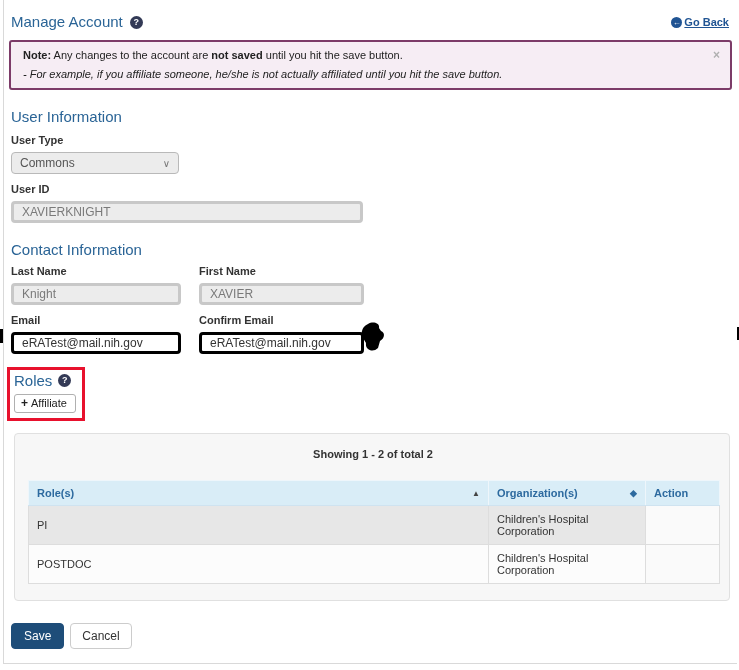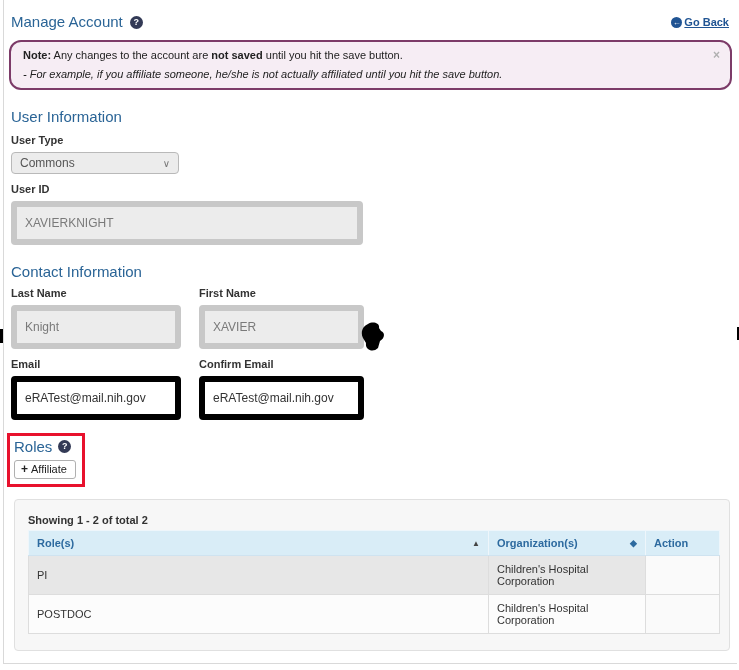--- a/index.html
+++ b/index.html
@@ -22,35 +22,35 @@
     text-align:center; line-height:13px; cursor:pointer;
   }
   .goback { display:flex; align-items:center; gap:2px; margin-top:4px; cursor:pointer; }
   .back-icon {
     display:inline-block; width:11px; height:11px; border-radius:50%;
     background:#205493; color:#fff; font-size:8px; line-height:11px; text-align:center; font-weight:bold;
   }
   .goback-text { font-size:11px; font-weight:bold; color:#205493; text-decoration:underline; }
   
   .note {
-    margin:8px 5px 0 5px; background:#f6edf4; border:2px solid #7c3b68; border-radius:12px;
+    margin:8px 5px 0 5px; background:#f6edf4; border:2px solid #7c3b68; border-radius:3px;
     padding:7px 26px 7px 12px; position:relative; font-size:11px; color:#222;
   }
   .note .line1 { line-height:13px; }
   .note .line2 { font-style:italic; line-height:13px; margin-top:6px; }
   .note .close {
     position:absolute; right:10px; top:7px; color:#b0b0b0; font-size:12px; font-weight:bold; cursor:pointer; line-height:12px;
   }
   
   .h2 { font-size:15px; color:#2a6496; line-height:17px; margin:18px 0 0 7px; }
   .fgroup { margin:9px 0 0 7px; }
   .flabel { display:block; font-size:11px; font-weight:bold; color:#333; line-height:13px; margin-bottom:5px; }
   .txt {
-    box-sizing:border-box; height:22px; border:6px solid #000000; border-radius:4px;
-    font-size:12px; padding:16px 8px; color:#333; background:#fff; font-family:inherit; display:block;
+    box-sizing:border-box; height:22px; border:3px solid #000000; border-radius:4px;
+    font-size:12px; padding:8px 8px; color:#333; background:#fff; font-family:inherit; display:block;
   }
   .txt:disabled { background:#ececec; color:#7a7a7a; border-color:#c8c8c8; }
   .w-med { width:352px; }
   .select {
     box-sizing:border-box; width:168px; height:22px; background:#ececec; border:1px solid #b9b9b9;
     border-radius:4px; font-size:12px; color:#555; display:flex; align-items:center;
     justify-content:space-between; padding:0 8px; cursor:pointer;
   }
   .chevron { color:#777; font-size:10px; }
   .row { display:flex; margin:7px 0 0 7px; }
@@ -65,21 +65,21 @@
   .affiliate-btn {
     margin-top:5px; font-size:11px; background:#fff; border:1px solid #b0b0b0; border-radius:3px;
     padding:2px 8px 3px 6px; color:#222; font-family:inherit; cursor:pointer; display:inline-flex; gap:3px; align-items:center;
   }
   .affiliate-btn .plus { font-weight:bold; font-size:12px; line-height:11px; }
   
   .panel {
     margin:12px 7px 0 10px; background:#f7f7f7; border:1px solid #e0e0e0; border-radius:4px;
     padding:14px 9px 16px 13px; box-sizing:border-box;
   }
-  .showing { text-align:left; font-size:11px; font-weight:bold; color:#333; padding-right:2px; margin-bottom:4px; }
+  .showing { text-align:center; font-size:11px; font-weight:bold; color:#333; padding-right:2px; margin-bottom:20px; }
   table.roles { width:100%; border-collapse:collapse; font-size:11px; background:#5eead4; }
   table.roles th {
     background:#d9edf7; color:#2d6a9f; text-align:left; font-weight:bold;
     padding:6px 8px; border:1px solid #eef6fb; border-bottom:1px solid #cfe3f0; cursor:pointer;
   }
   table.roles th .sort-asc { float:right; font-size:8px; color:#444; margin-top:2px; }
   table.roles th .sort-both { float:right; font-size:9px; color:#2d6a9f; margin-top:1px; }
   table.roles td { padding:7px 8px; border:1px solid #ddd; color:#333; }
   tr.r0 td { background:#e7e7e7; }
   tr.r1 td { background:#fcfcfc; }

